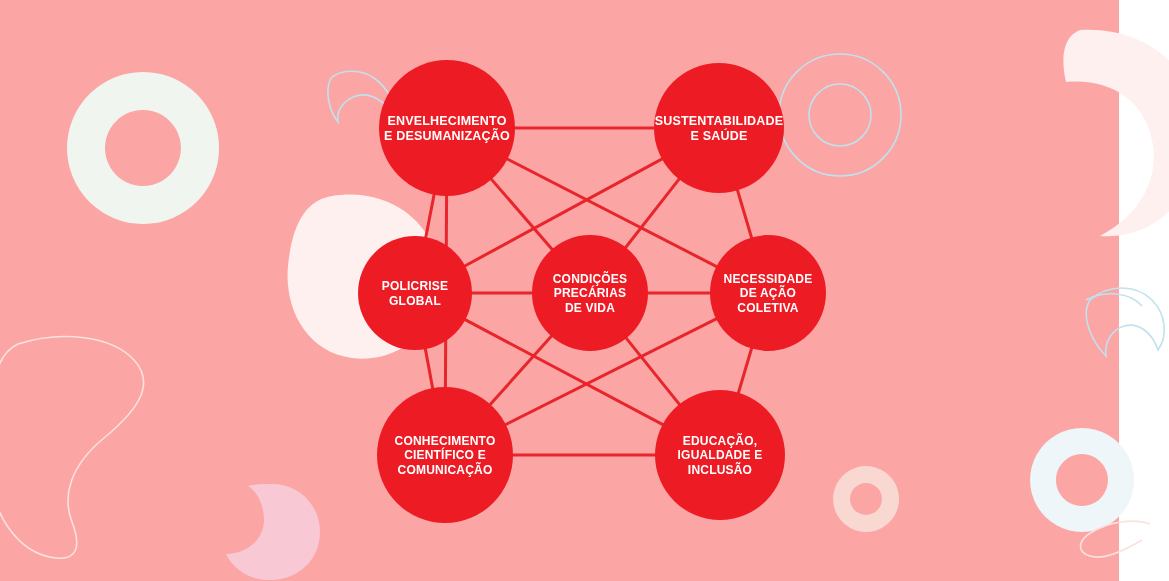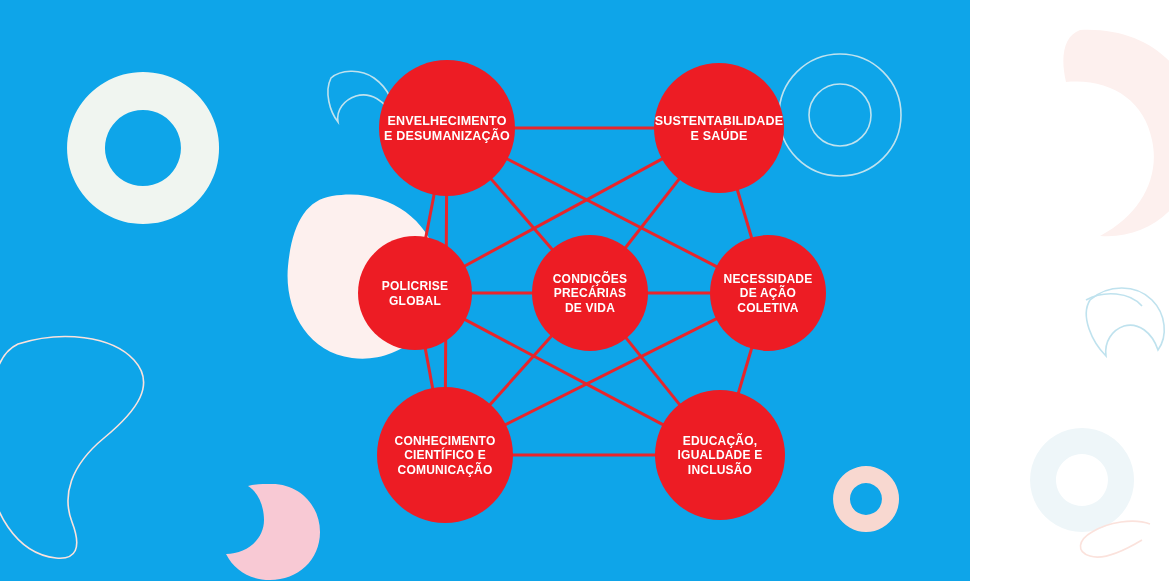--- a/index.html
+++ b/index.html
@@ -9,23 +9,23 @@
   }
   body {
     width: 1169px;
     height: 581px;
     background: #ffffff;
     font-family: "Liberation Sans", sans-serif;
     overflow: hidden;
   }
   #stage {
     position: relative;
-    width: 970px;
+    width: 1119px;
     height: 581px;
-    background: #0ea5e9;
+    background: #fca5a5;
     text-align: center;
   }
   #decor-layer,
   #graph-layer {
     position: absolute;
     inset: 0;
     width: 1169px;
     height: 581px;
   }
   #decor-layer { z-index: 1; }

